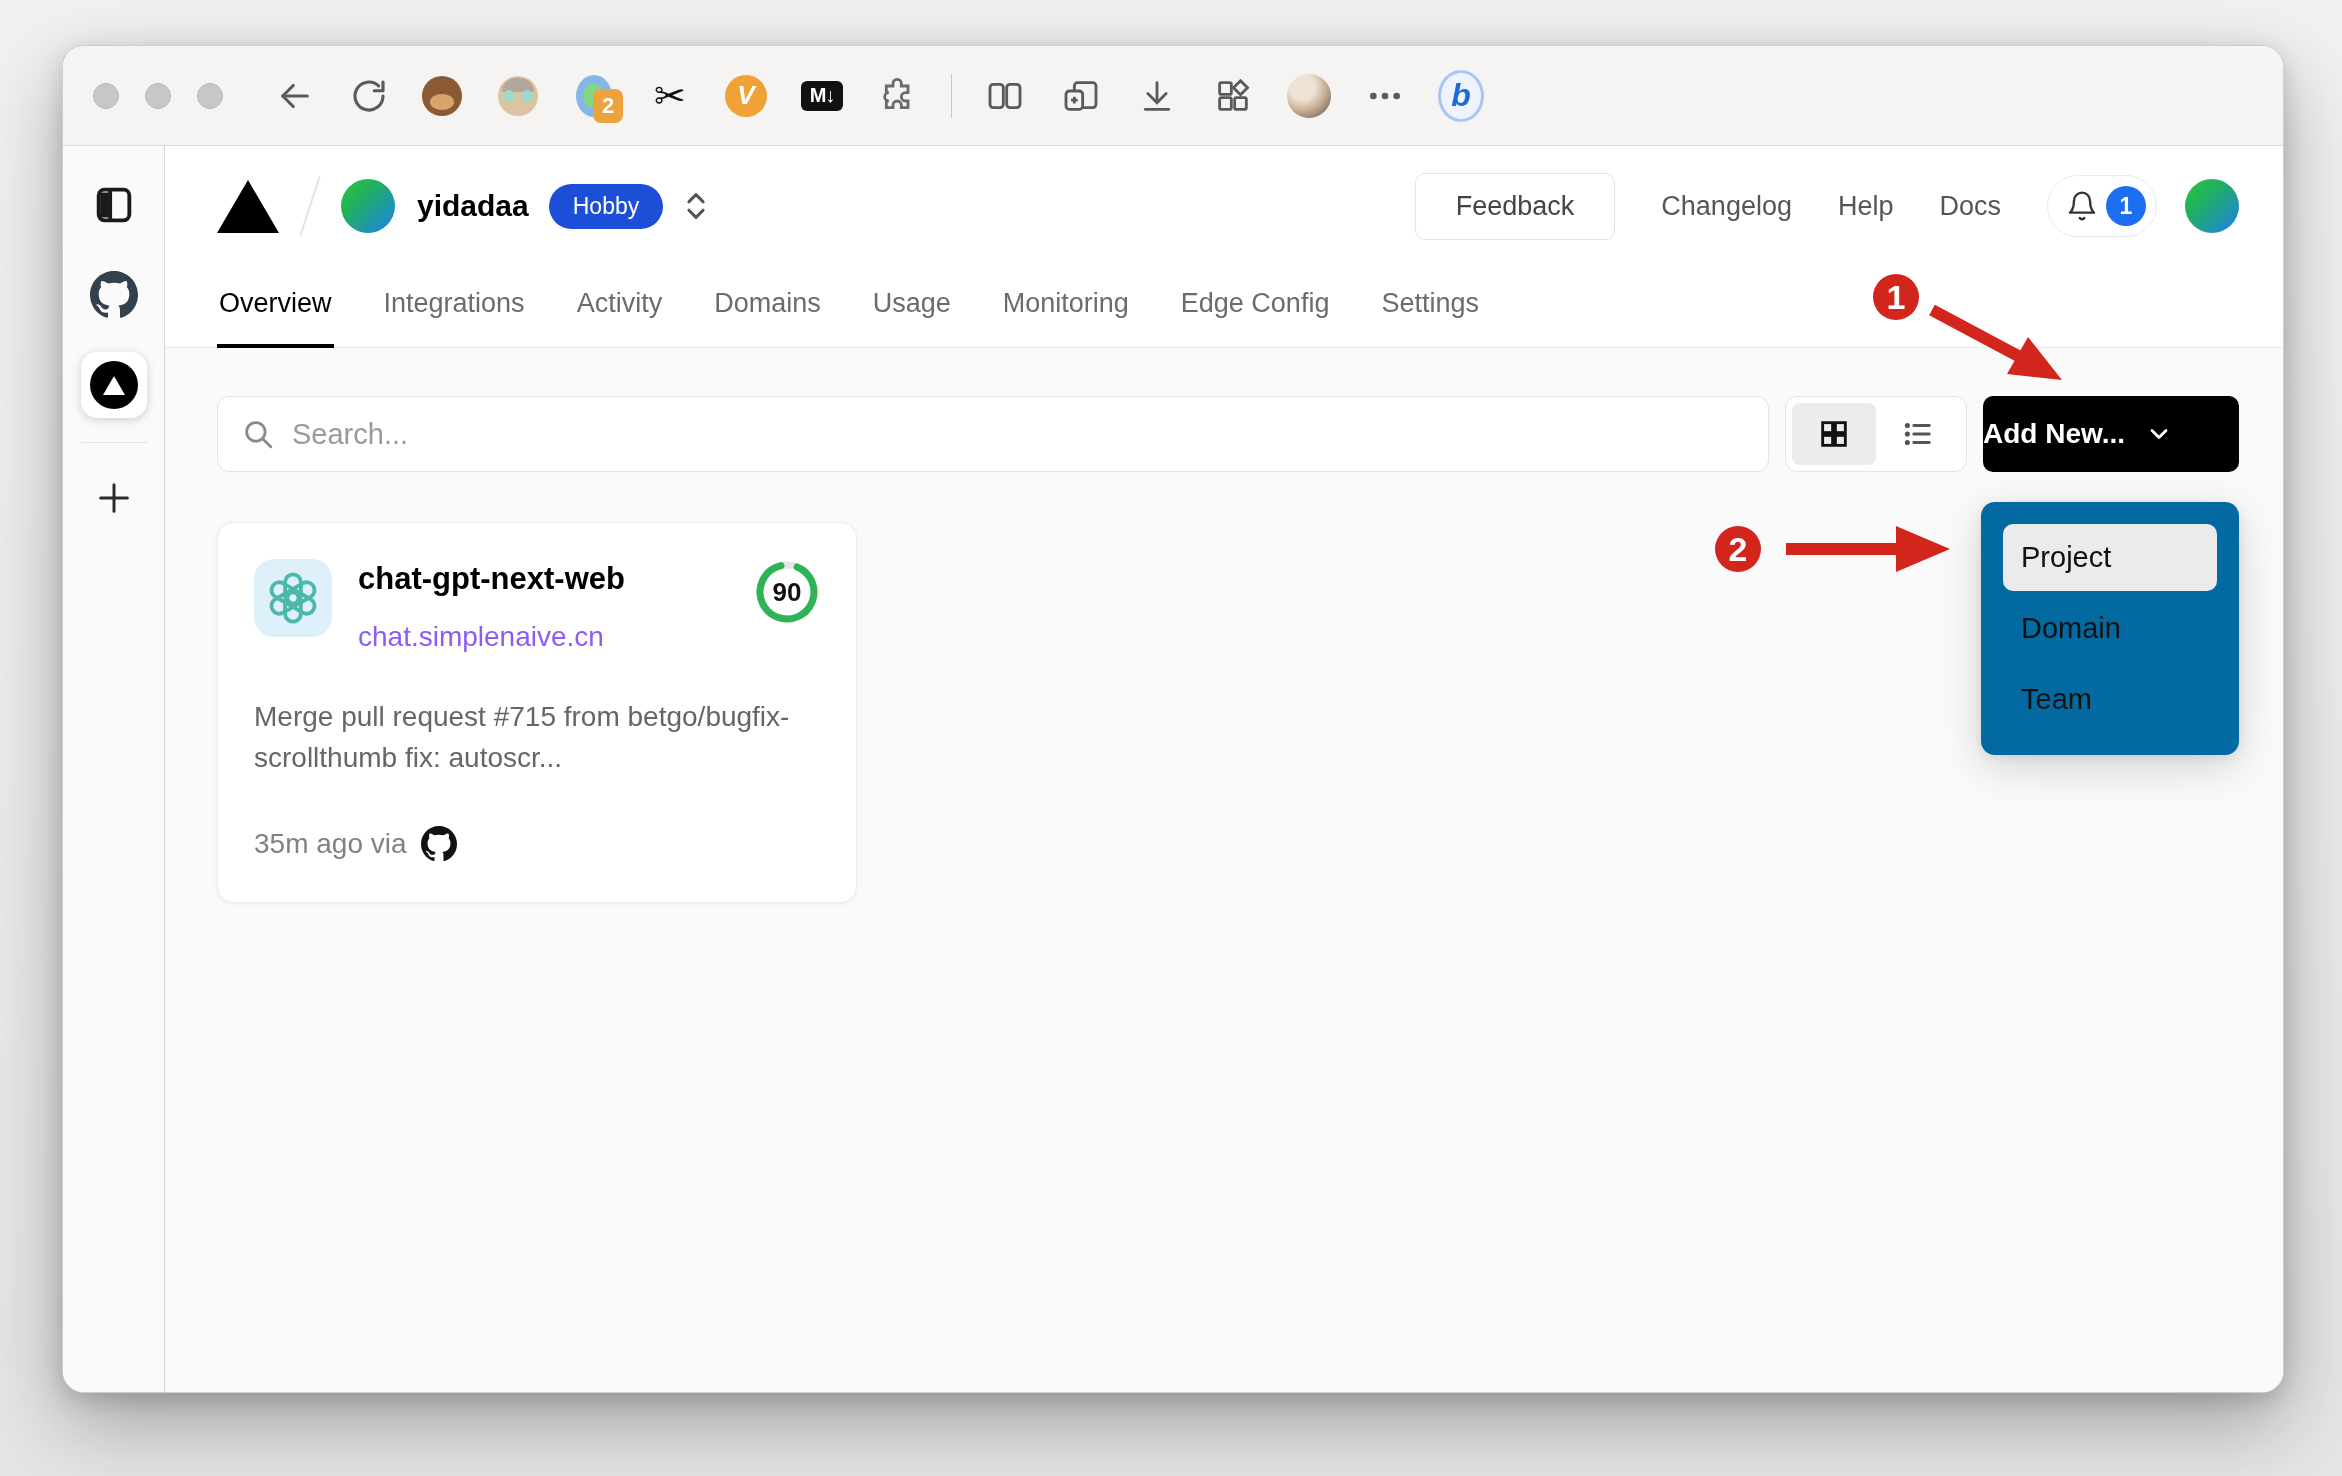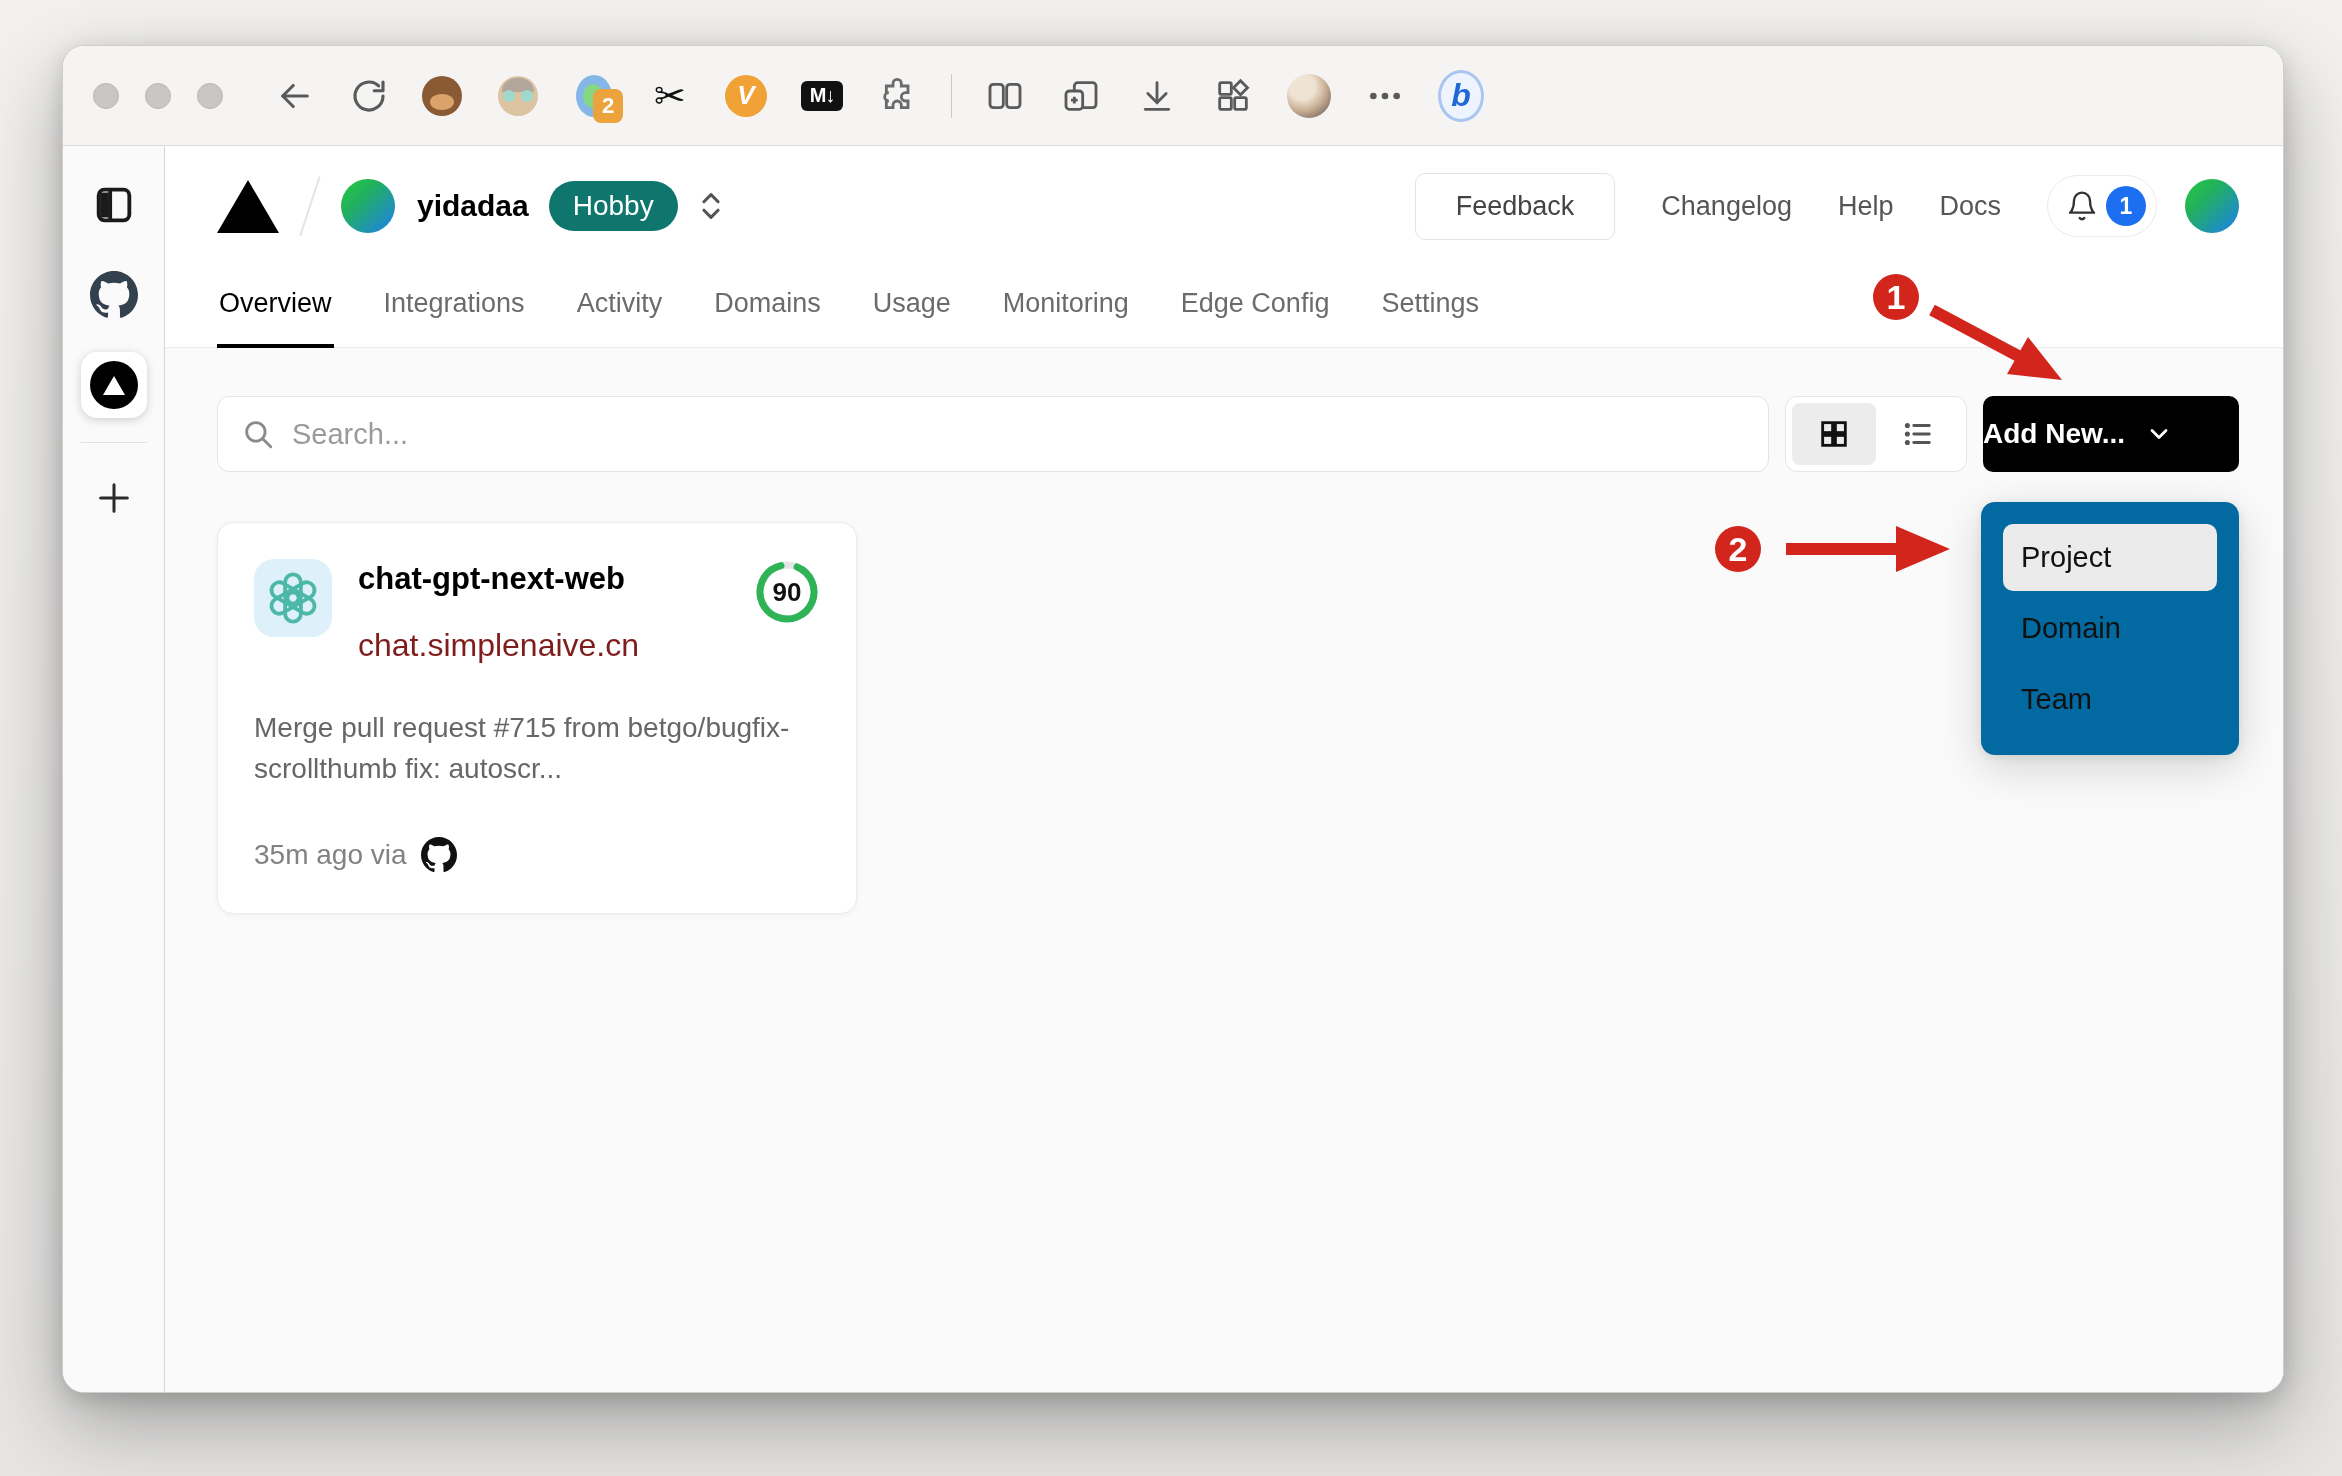--- a/index.html
+++ b/index.html
@@ -52,21 +52,21 @@
   .vt-sep { width:66px; height:1px; background:#e3e2e1; margin:0 0 22px; }
 
   
   .page { flex:1; background:#fff; display:flex; flex-direction:column; min-width:0; }
   .vc-header { padding:0 44px 0 52px; border-bottom:1px solid #eaeaea; background:#fff; }
   .hrow1 { height:120px; display:flex; align-items:center; }
   .vlogo { width:0; height:0; border-left:31px solid transparent; border-right:31px solid transparent; border-bottom:53px solid #000; }
   .slash { width:2px; height:62px; background:#e3e3e3; transform:rotate(18deg); margin:0 30px; }
   .grad-av { width:54px; height:54px; border-radius:50%; background:linear-gradient(135deg,#27c840 0%,#21b15c 35%,#1e7ef0 100%); }
   .acct-name { font-size:30px; font-weight:700; color:#000; margin-left:22px; }
-  .plan-badge { margin-left:20px; background:#0f766e; color:#fff; font-size:28px; padding:9px 24px; border-radius:999px; }
+  .plan-badge { margin-left:20px; background:#1d4ed8; color:#fff; font-size:23px; padding:9px 24px; border-radius:999px; }
   .selector { margin-left:16px; display:flex; align-items:center; }
   .hspacer { flex:1; }
   .feedback-btn { border:1px solid #e3e3e3; background:#fff; border-radius:10px; padding:17px 40px; font-size:27px; color:#444; }
   .hlink { margin-left:46px; font-size:27px; color:#555; }
   .bell-pill { margin-left:46px; border:1px solid #ebebeb; background:#fff; border-radius:999px; height:62px;
                display:flex; align-items:center; padding:0 10px 0 18px; gap:8px; }
   .notif { width:40px; height:40px; border-radius:50%; background:#1b6ff0; color:#fff; font-size:23px; font-weight:700;
            display:flex; align-items:center; justify-content:center; }
   .hdr-av { margin-left:28px; }
   .hrow2 { display:flex; gap:48px; margin-top:8px; }
@@ -86,21 +86,21 @@
   .vt-cell.sel { background:#ececec; }
   .addnew { width:256px; background:#000; border:none; border-radius:10px; color:#fff; font-size:28px; font-weight:700;
             display:flex; align-items:center; justify-content:flex-start; gap:20px; }
 
   .card { margin-top:50px; width:640px; background:#fff; border:1px solid #ececec; border-radius:16px;
           box-shadow:0 1px 5px rgba(0,0,0,.05); padding:36px 36px 40px; }
   .cardtop { display:flex; align-items:flex-start; }
   .appicon { width:78px; height:78px; border-radius:20px; background:#def0fa; display:flex; align-items:center; justify-content:center; }
   .titles { margin-left:26px; padding-top:2px; }
   .pname { font-size:31px; font-weight:700; color:#000; }
-  .pdomain { font-size:32px; color:#7f1d1d; margin-top:30px; }
+  .pdomain { font-size:28px; color:#8b5cf6; margin-top:24px; }
   .ring { margin-left:auto; position:relative; width:66px; height:66px; }
   .ring .score { position:absolute; inset:0; display:flex; align-items:center; justify-content:center; font-size:26px; font-weight:700; color:#111; }
   .commit { margin-top:44px; font-size:28px; color:#666; line-height:1.45; max-width:552px; }
   .branchrow { margin-top:16px; display:flex; align-items:center; gap:14px; font-size:28px; color:#333; }
   .branchrow .mono { font-family:"DejaVu Sans Mono", monospace; font-size:27px; color:#111; }
   .metarow { margin-top:48px; display:flex; align-items:center; gap:14px; font-size:28px; color:#828282; }
 
   .dropdown { position:absolute; top:154px; right:44px; width:258px; background:#0369a1; border-radius:14px;
               box-shadow:0 12px 44px rgba(0,0,0,.16), 0 2px 10px rgba(0,0,0,.08); padding:22px; z-index:20; }
   .dd-item { font-size:29px; color:#111; padding:17px 18px; border-radius:10px; }

